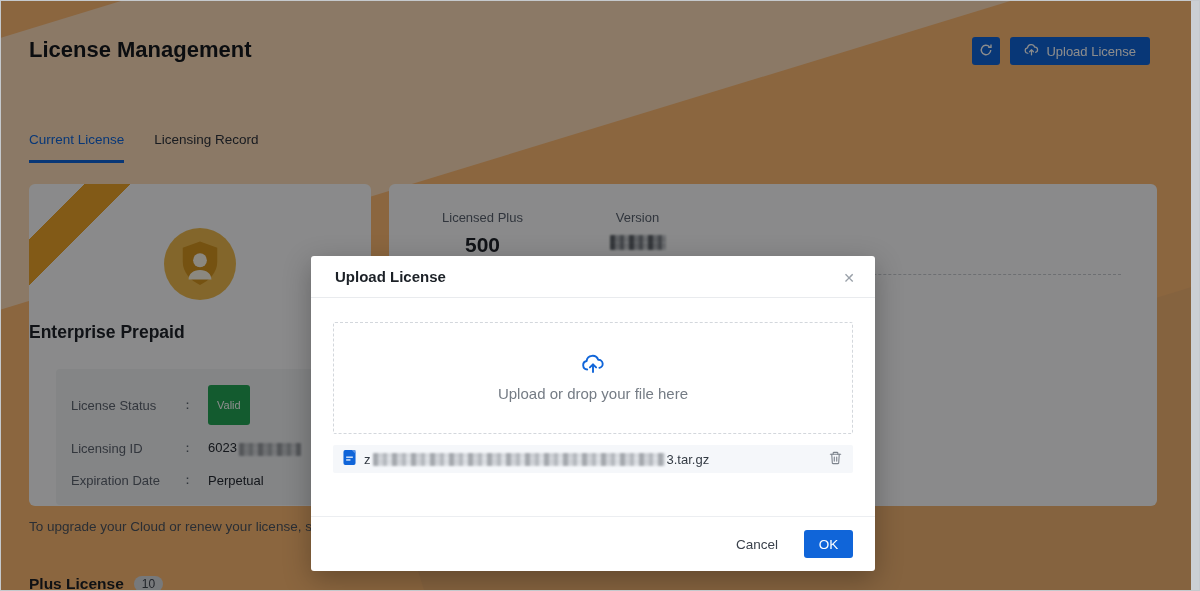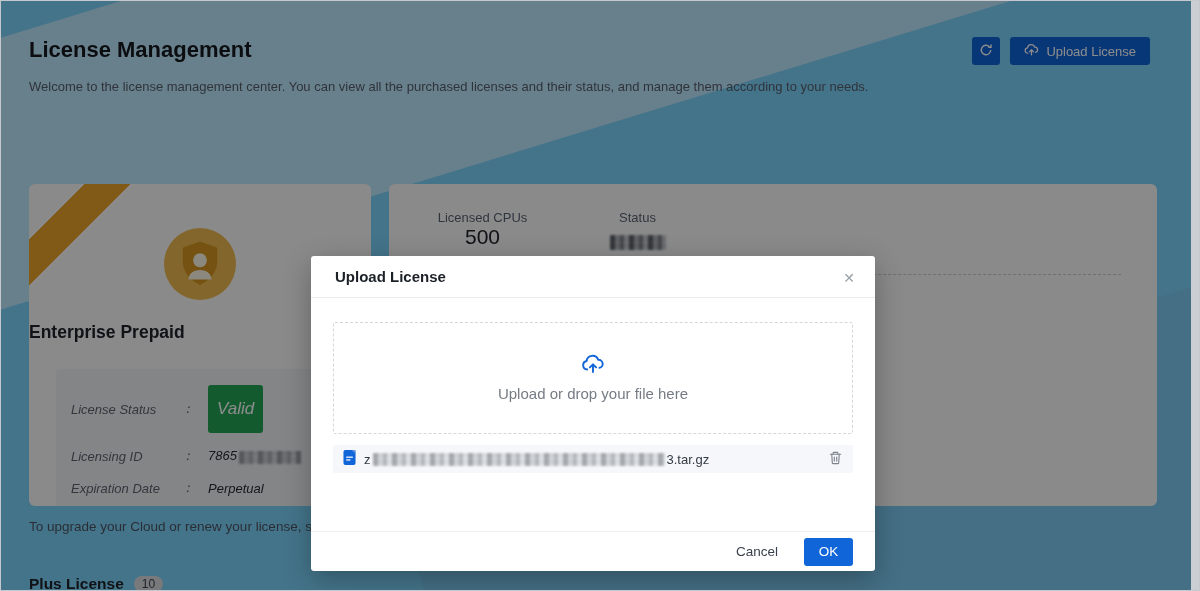--- a/index.html
+++ b/index.html
@@ -1,19 +1,19 @@
 <!DOCTYPE html>
 <html><head>
 <meta charset="utf-8">
 <style>
   * { margin:0; padding:0; box-sizing:border-box; }
   html,body { background:#dfe2e6; }
   .screen {
     position:relative; width:1200px; height:591px; overflow:hidden;
-    background:#7dd3fc; border:1px solid #c5c9cd;
+    background:#fdba74; border:1px solid #c5c9cd;
     font-family:"Liberation Sans", sans-serif; color:#1b1f27;
   }
   
   .deco-band-top { position:absolute; left:-120px; top:-150px; width:1500px; height:260px;
     background:rgba(255,255,255,.5); transform:rotate(-17deg); }
   .deco-band-bottom { position:absolute; right:-260px; bottom:-300px; width:1000px; height:520px;
     background:rgba(110,116,124,.08); transform:rotate(-17deg); }
 
   
   .page-title { position:absolute; left:28px; top:36px; font-size:22px; font-weight:bold; color:#15181e; }
@@ -33,30 +33,30 @@
   
   .cards { position:absolute; left:28px; top:183px; display:flex; gap:18px; }
   .card { background:#fbfcfd; border-radius:6px; position:relative; }
   .card-left  { width:342px; height:322px; overflow:hidden; }
   .card-right { width:768px; height:322px; }
   .ribbon { position:absolute; top:0; left:0; width:130px; height:130px;
     background:linear-gradient(135deg, transparent 39px, #eda42b 39px, #eda42b 72px, transparent 72px); }
   .license-icon-wrap { display:flex; justify-content:center; margin-top:44px; }
   .license-name { text-align:left; margin-top:18px; font-size:17.5px; font-weight:bold; color:#20242b; }
   .info-box { margin:26px 27px 0; background:#f0f2f4; border-radius:4px; padding:9px 15px; }
-  .info-row { display:flex; align-items:center; padding:7px 0; font-size:13px;font-style:italic; }
+  .info-row { display:flex; align-items:center; padding:7px 0; font-size:13px; }
   .info-label { width:110px; color:#5d6470; }
   .info-colon { color:#5d6470; margin-right:14px; }
   .info-value { color:#262b33; }
-  .badge-valid { background:#23a757; color:#fff; font-size:17px; padding:14px 9px; border-radius:3px; }
+  .badge-valid { background:#23a757; color:#fff; font-size:11px; padding:14px 9px; border-radius:3px; }
 
   .stats { display:flex; padding:26px 0 0 46px; }
   .stat { text-align:center; margin-right:60px; min-width:95px; }
   .stat-label { font-size:13px; color:#5a6270; }
-  .stat-value { font-size:21px; font-weight:normal; color:#20242b; }
+  .stat-value { margin-top:8px; font-size:21px; font-weight:bold; color:#20242b; }
   .dashed-divider { position:absolute; left:10px; right:36px; top:90px; border-top:1px dashed #c6cad0; }
 
   .footer-note { position:absolute; left:28px; top:518px; font-size:13.5px; color:#4d5560; white-space:nowrap; }
   .plus-license { position:absolute; left:28px; top:574px; display:flex; align-items:center; gap:10px; }
   .plus-title { font-size:15.5px; font-weight:bold; color:#1c2026; }
   .plus-count { background:#d9dce1; color:#3f454e; font-size:12px; padding:1px 8px; border-radius:9px;text-align:right; }
 
   .scroll-strip { position:absolute; right:0; top:0; bottom:0; width:8px; background:#cbcfd3; z-index:30; }
 
   
@@ -68,21 +68,21 @@
   .modal-close { position:absolute; right:16px; top:11px; font-size:14px; color:#9aa1a9;
     background:none; border:none; cursor:pointer; line-height:1; padding:4px; font-family:"Liberation Sans", sans-serif; }
   .modal-body { padding:24px 22px 0; }
   .dropzone { height:112px; border:1px dashed #d3d7dc; border-radius:2px;
     display:flex; flex-direction:column; align-items:center; justify-content:center; gap:7px; cursor:pointer; }
   .dropzone-text { font-size:15px; color:#757c85; }
   .file-row { margin-top:11px; height:28px; background:#f5f7fa; border-radius:2px;
     display:flex; align-items:center; padding:0 10px; gap:8px; }
   .file-name { font-size:13px; color:#343b44; display:flex; align-items:center; }
   .trash-btn { margin-left:auto; background:none; border:none; cursor:pointer; display:flex; align-items:center; }
-  .modal-footer { position:absolute; left:0; right:0; bottom:0; height:40px; border-top:1px solid #eceef1;
+  .modal-footer { position:absolute; left:0; right:0; bottom:0; height:55px; border-top:1px solid #eceef1;
     display:flex; align-items:center; justify-content:flex-end; gap:26px; padding-right:22px; }
   .btn-cancel { background:none; border:none; font-size:13.5px; color:#3a414b; cursor:pointer;
     font-family:"Liberation Sans", sans-serif; }
   .btn-ok { width:49px; height:28px; background:#1065d9; color:#fff; border:none; border-radius:3px;
     font-size:13.5px; cursor:pointer; font-family:"Liberation Sans", sans-serif; }
 
   
   .mosaic { display:inline-block; vertical-align:middle; border-radius:1px; filter:blur(1.1px);
     background-image:
       repeating-linear-gradient(90deg, rgba(62,68,77,.85) 0 5px, rgba(142,148,156,.7) 5px 10px, rgba(92,98,107,.8) 10px 14px, rgba(172,177,184,.65) 14px 19px),
@@ -93,21 +93,20 @@
 </style>
 </head>
 <body>
 
 <div class="screen">
 
   <div class="deco-band-top"></div>
   <div class="deco-band-bottom"></div>
 
   <div class="page-title">License Management</div>
-  <div class="page-desc">Welcome to the license management center. You can view all the purchased licenses and their status, and manage them according to your needs.</div>
 
   <div class="header-actions">
     <button class="btn-primary btn-refresh">
       <span>
         <svg width="14" height="14" viewBox="0 0 16 16">
             <path d="M13.4 8a5.4 5.4 0 1 1-1.5-3.75" fill="none" stroke="#fff" stroke-width="1.6"></path>
             <path d="M13.7 1.6v3.2h-3.2" fill="none" stroke="#fff" stroke-width="1.6"></path>
           </svg>
       </span>
     </button>
@@ -116,20 +115,24 @@
         <svg width="15" height="13" viewBox="0 0 24 20" fill="none" stroke="#fff" stroke-width="2" stroke-linecap="round" stroke-linejoin="round">
             <path d="M6.2 16A4.3 4.3 0 0 1 5.6 7.45 6 6 0 0 1 17.2 6.3 4.1 4.1 0 0 1 18.4 14.4"></path>
             <path d="M12 18.5v-7.5"></path>
             <path d="M8.9 13.6 12 10.5l3.1 3.1"></path>
           </svg>
       </span>
       <span>Upload License</span>
     </button>
   </div>
 
+  <div class="tabs">
+    <div class="tab active">Current License</div>
+    <div class="tab">Licensing Record</div>
+  </div>
 
   <div class="cards">
 
     <div class="card card-left">
       <div class="ribbon"></div>
       <div class="license-icon-wrap">
         <span>
           <svg width="72" height="72" viewBox="0 0 48 48">
             <circle cx="24" cy="24" r="24" fill="#eebb4f"></circle>
             <path d="M24 9l11.5 4.2v9.3c0 7.2-5.2 12.4-11.5 15.5-6.3-3.1-11.5-8.3-11.5-15.5v-9.3z" fill="#d6951f"></path>
@@ -142,39 +145,39 @@
       <div class="info-box">
         <div class="info-row">
           <span class="info-label">License Status</span>
           <span class="info-colon">：</span>
           <span class="badge-valid">Valid</span>
         </div>
         <div class="info-row">
           <span class="info-label">Licensing ID</span>
           <span class="info-colon">：</span>
           <span class="info-value">
-            <span>7865</span><span class="mosaic mosaic-id"></span>
+            <span>6023</span><span class="mosaic mosaic-id"></span>
           </span>
         </div>
         <div class="info-row">
           <span class="info-label">Expiration Date</span>
           <span class="info-colon">：</span>
           <span class="info-value">Perpetual</span>
         </div>
       </div>
     </div>
 
     <div class="card card-right">
       <div class="stats">
         <div class="stat">
-          <div class="stat-label">Licensed CPUs</div>
+          <div class="stat-label">Licensed Plus</div>
           <div class="stat-value">500</div>
         </div>
         <div class="stat">
-          <div class="stat-label">Status</div>
+          <div class="stat-label">Version</div>
           <div class="mosaic mosaic-version"></div>
         </div>
       </div>
       <div class="dashed-divider"></div>
     </div>
 
   </div>
 
   <div class="footer-note">To upgrade your Cloud or renew your license, ser</div>
 

